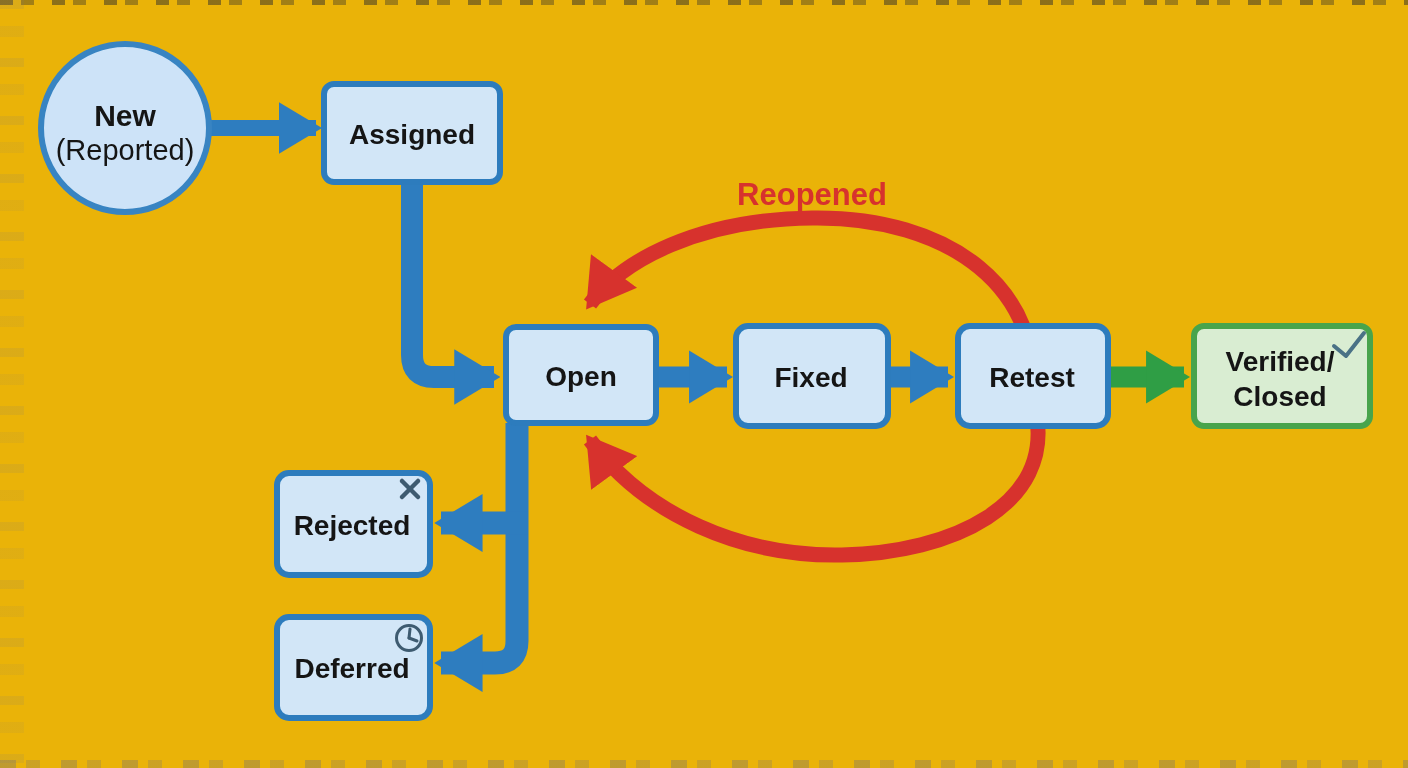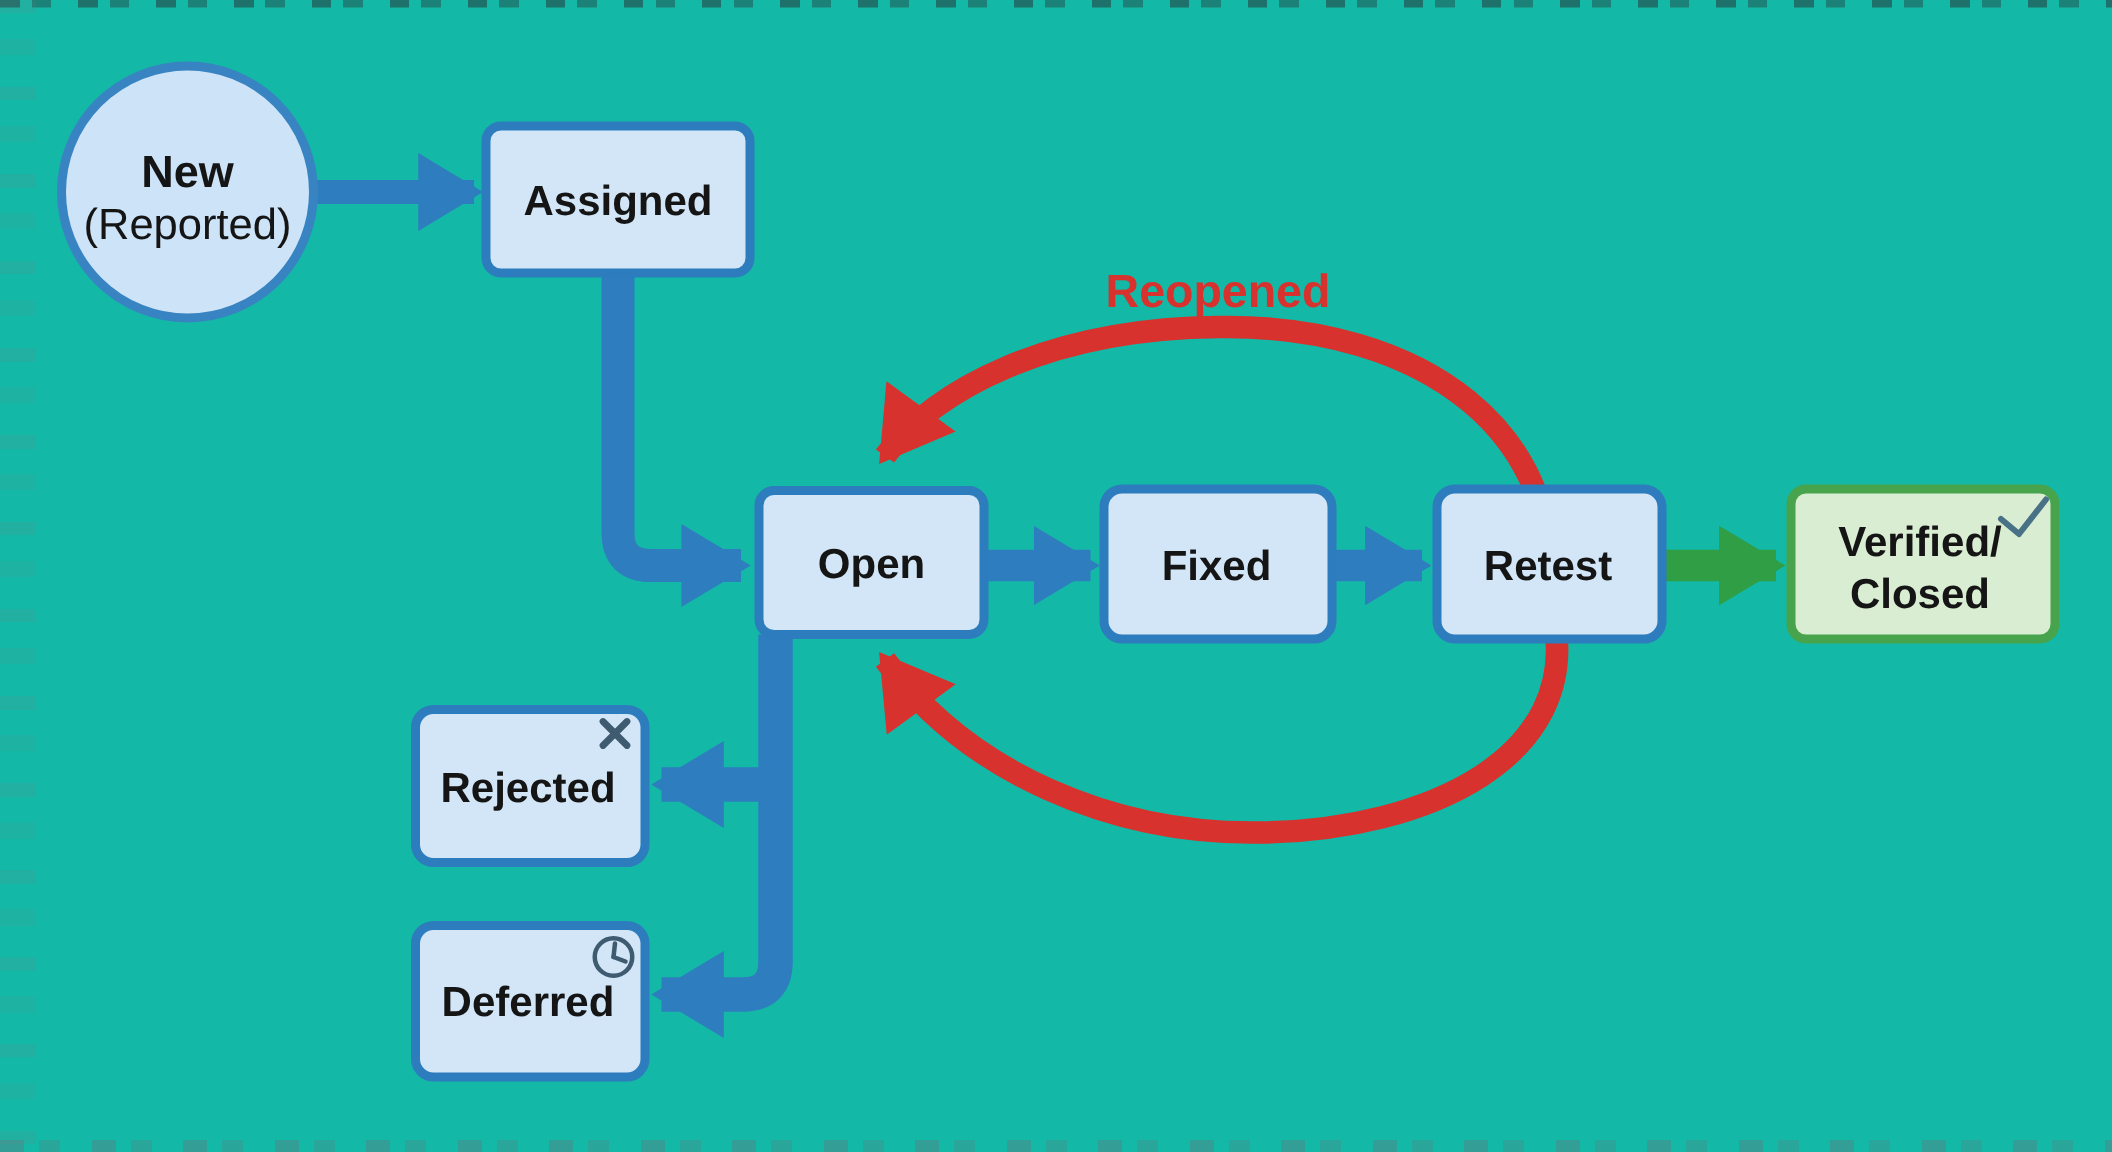--- a/index.html
+++ b/index.html
@@ -1,19 +1,19 @@
 <!DOCTYPE html>
 <html><head>
 <meta charset="utf-8">
 <style>
   html,body{margin:0;padding:0;background:#ffffff;}
   .canvas{
     position:relative;
     width:1408px;height:768px;
-    background:#14b8a6;
+    background:#eab308;
     overflow:hidden;
     font-family:"Liberation Sans", sans-serif;
   }
   svg{position:absolute;left:0;top:0;}
   svg text{
     font-family:"Liberation Sans","DejaVu Sans",sans-serif;
     fill:#151515;
     font-weight:700;
   }
   .node-label{font-size:28px;}

